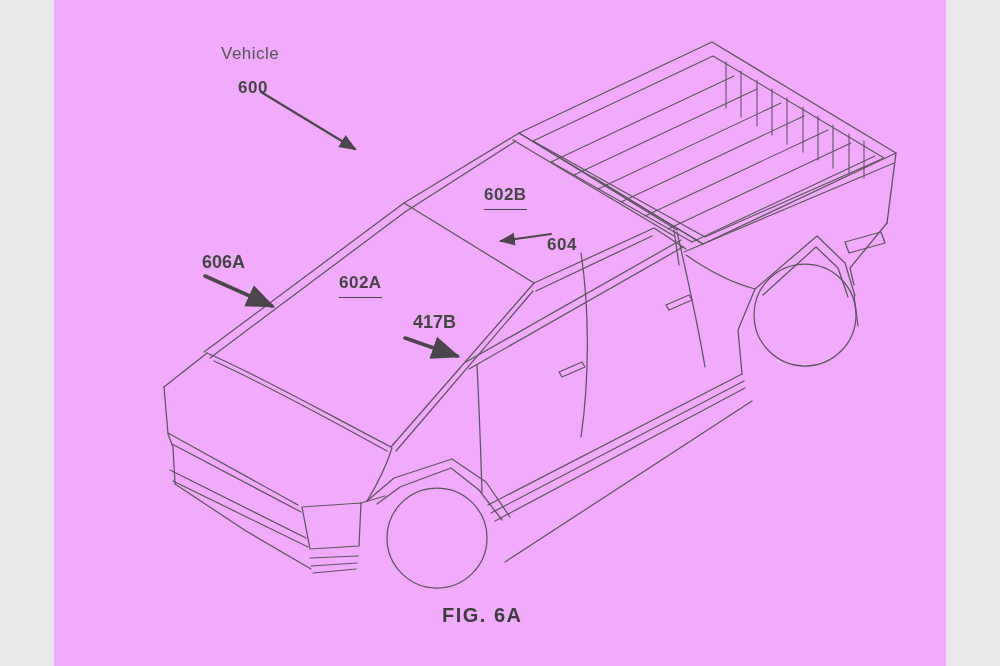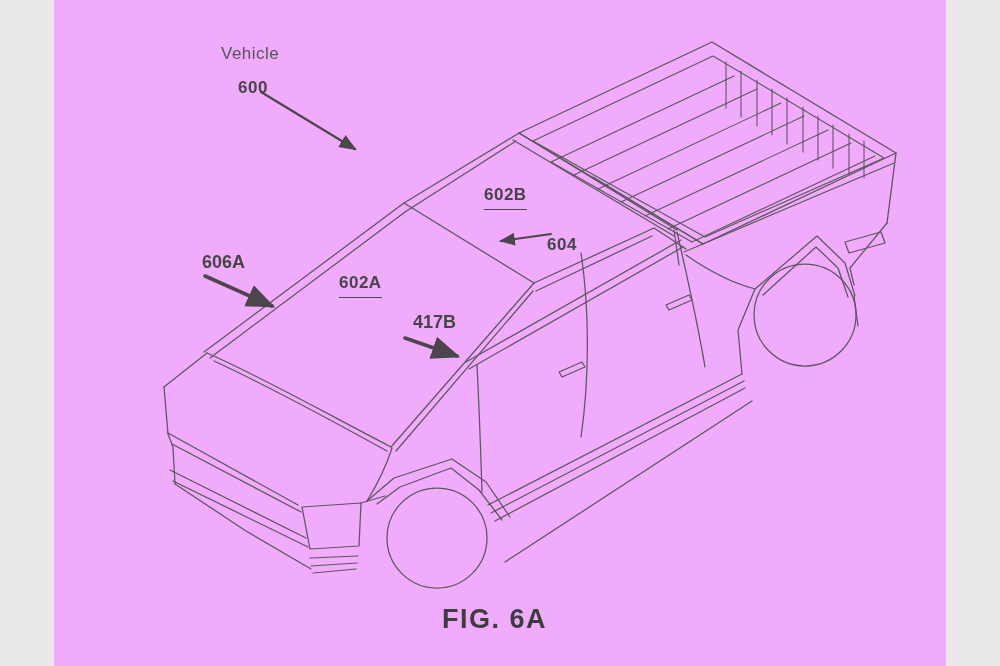--- a/index.html
+++ b/index.html
@@ -19,21 +19,21 @@
     white-space:nowrap;
     -webkit-user-select:none;user-select:none;
   }
   .lbl.plain{font-size:17px;font-weight:400;letter-spacing:.5px;color:#555;}
   .lbl.num{font-size:17px;font-weight:700;letter-spacing:.5px;}
   .lbl.big{font-size:18px;font-weight:700;margin-left:24px;}
   .lbl.underlined{border-bottom:1.6px solid #4a4a4a;padding-bottom:4px;}
   .caption{
     position:absolute;
     left:388px;top:604px;
-    font-size:27px;font-weight:700;letter-spacing:1.5px;
+    font-size:20px;font-weight:700;letter-spacing:1.5px;
     color:#3d3d3d;
   }
 </style>
 </head>
 <body>
 
 <div class="page">
 
   <svg class="drawing" width="1000" height="666" viewBox="0 0 1000 666" fill="none" stroke="#4f4f4f" stroke-width="1.25" stroke-linecap="round" stroke-linejoin="round" opacity="0.92">
 

